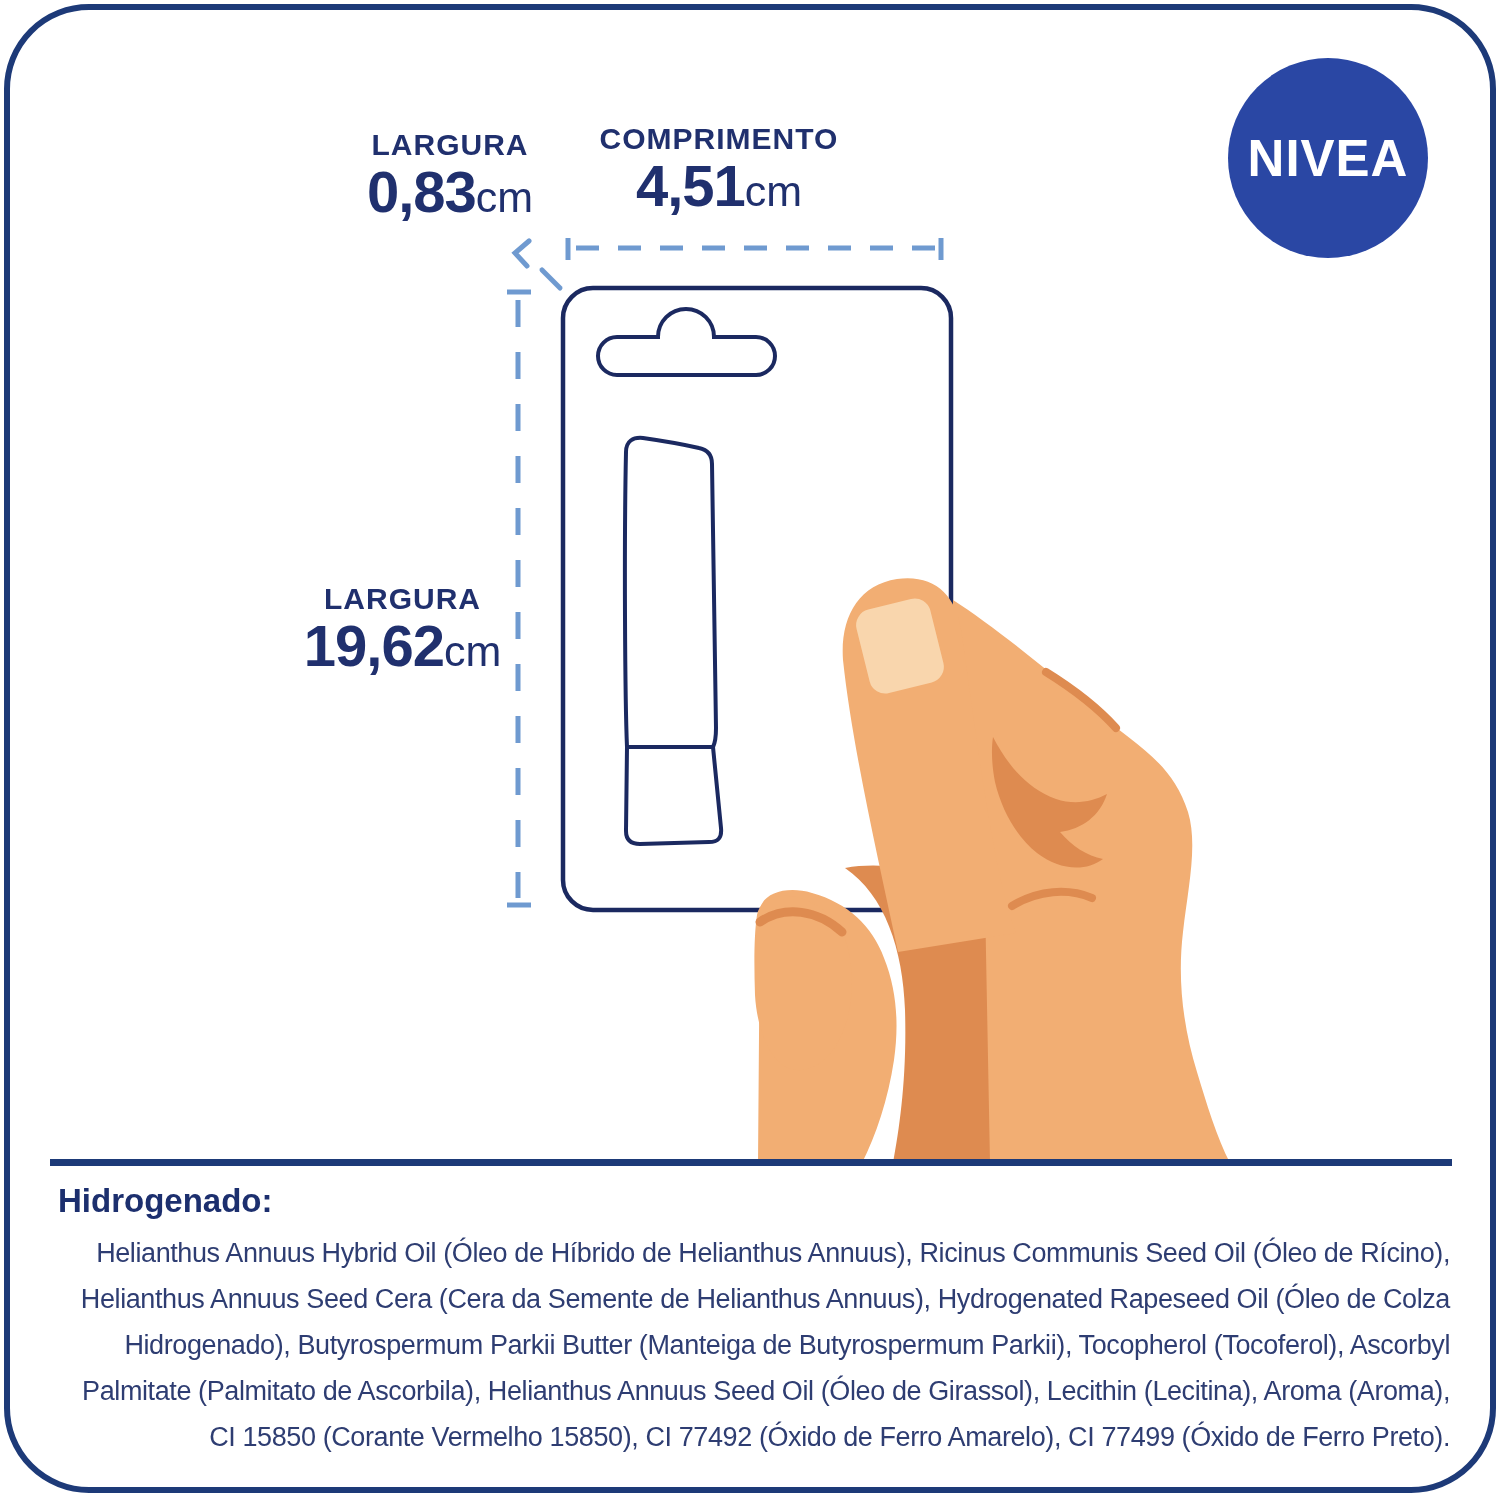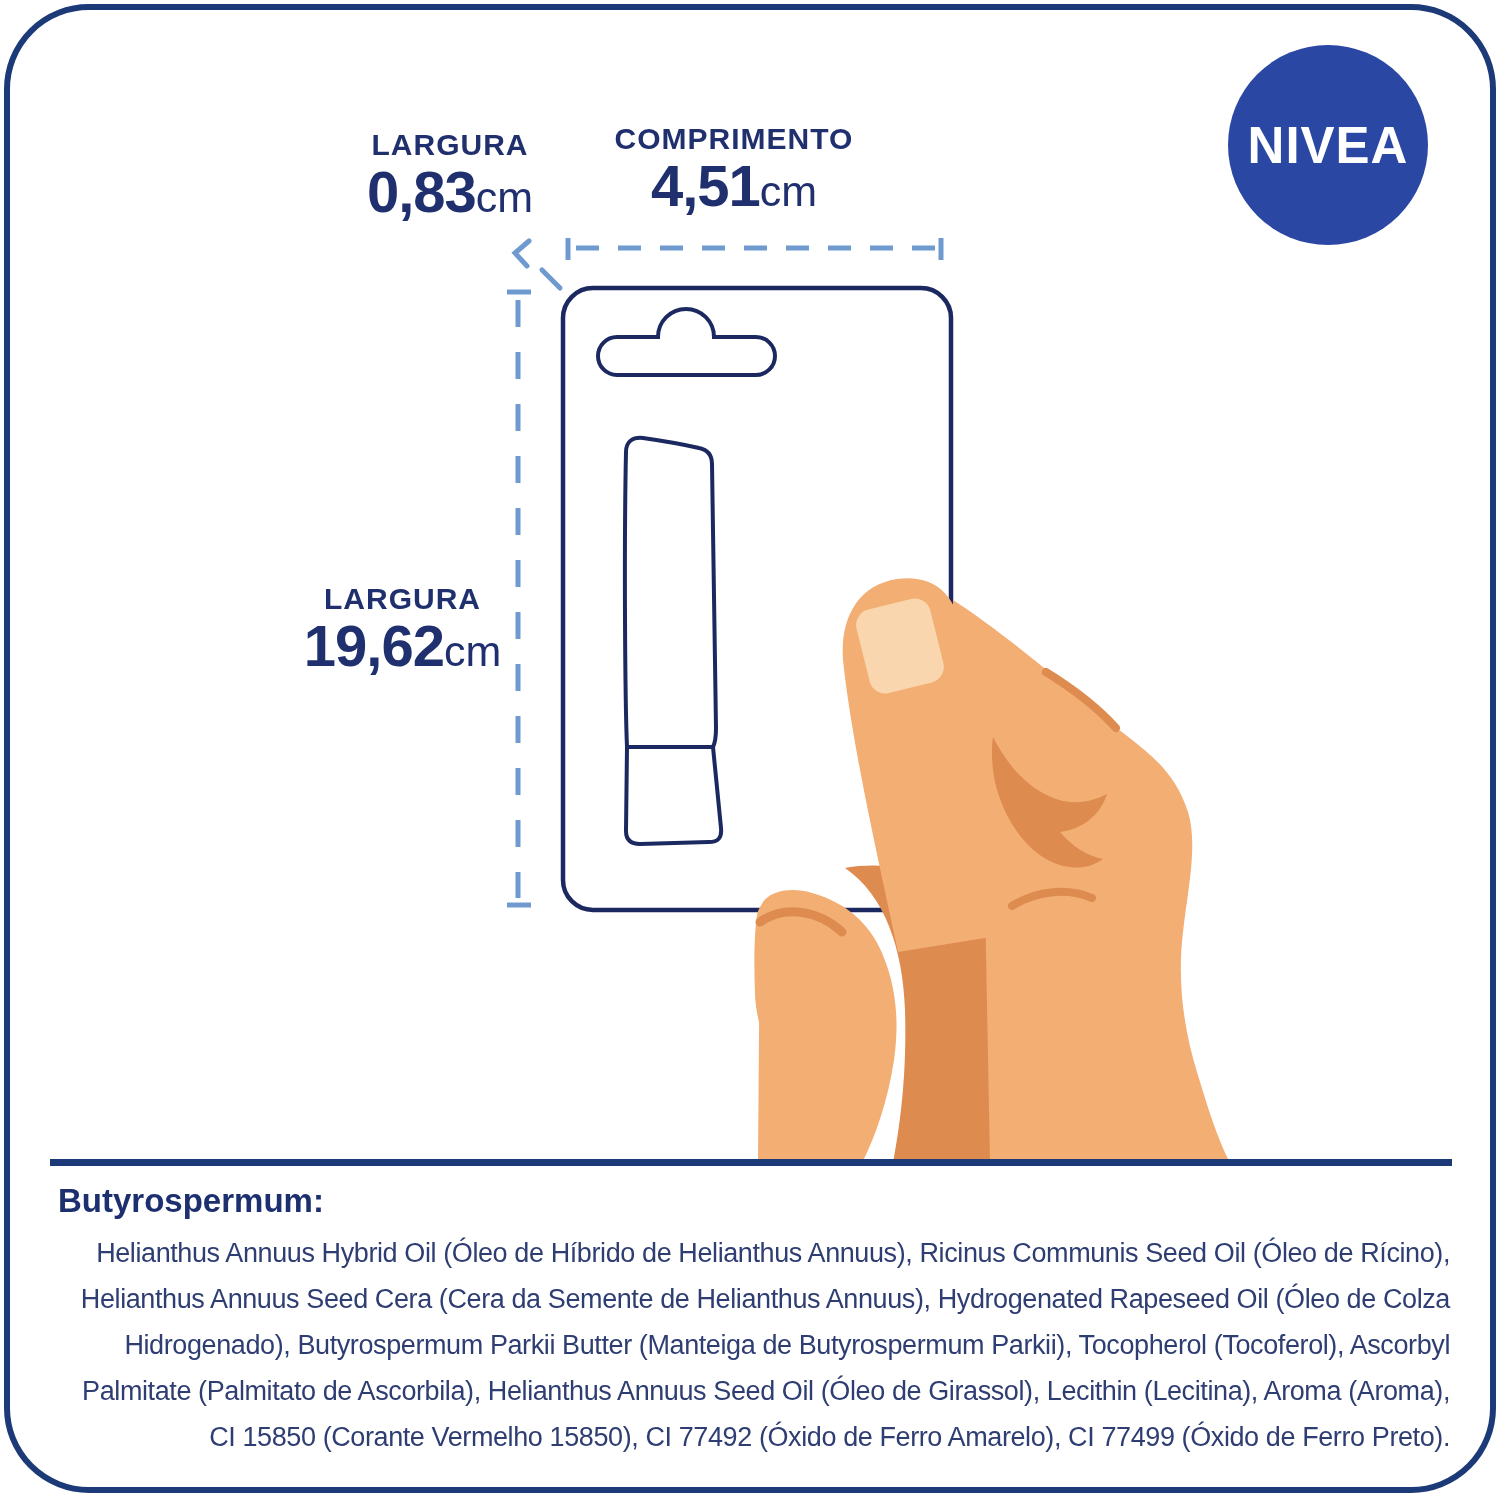--- a/index.html
+++ b/index.html
@@ -19,35 +19,35 @@
   body{font-family:"Liberation Sans", sans-serif;position:relative;}
 
   .frame{
     position:absolute;left:4px;top:4px;width:1492px;height:1489px;
     border:6px solid var(--navy);border-radius:85px;background:#fff;
   }
 
   .stage-svg{position:absolute;left:0;top:0;width:1500px;height:1497px;}
 
   .logo-circle{
-    position:absolute;left:1228px;top:45px;width:200px;height:200px;
+    position:absolute;left:1228px;top:58px;width:200px;height:200px;
     border-radius:50%;background:var(--logo-blue);
     display:flex;align-items:center;justify-content:center;
   }
   .logo-text{
     color:#fff;font-size:51px;font-weight:700;letter-spacing:1px;
   }
 
   .dim{position:absolute;text-align:center;color:var(--ink);}
   .dim-title{font-size:30px;font-weight:700;letter-spacing:1px;}
   .dim-value{font-size:58px;font-weight:700;line-height:1.05;letter-spacing:-1px;}
   .dim-unit{font-size:43px;font-weight:400;letter-spacing:0;}
 
   .dim-largura{left:345px;top:128px;width:210px;}
-  .dim-comprimento{left:559px;top:122px;width:350px;}
+  .dim-comprimento{left:544px;top:122px;width:350px;}
   .dim-altura{left:290px;top:582px;width:225px;}
 
   .ingredients{
     position:absolute;left:58px;top:1182px;width:1392px;color:var(--body-ink);
   }
   .ingredients h2{
     color:#1c2f6e;font-size:33px;font-weight:700;margin-bottom:10px;letter-spacing:0;
   }
   .ingredients p{
     font-size:27px;line-height:46px;letter-spacing:-0.4px;font-weight:400;text-align:right;
@@ -164,15 +164,15 @@
   <div class="dim-title">COMPRIMENTO</div>
   <div class="dim-value"><span>4,51</span><span class="dim-unit">cm</span></div>
 </div>
 
 <div class="dim dim-altura">
   <div class="dim-title">LARGURA</div>
   <div class="dim-value"><span>19,62</span><span class="dim-unit">cm</span></div>
 </div>
 
 <div class="ingredients">
-  <h2>Butyrospermum:</h2>
+  <h2>Hidrogenado:</h2>
   <p>Helianthus Annuus Hybrid Oil (Óleo de Híbrido de Helianthus Annuus), Ricinus Communis Seed Oil (Óleo de Rícino), Helianthus Annuus Seed Cera (Cera da Semente de Helianthus Annuus), Hydrogenated Rapeseed Oil (Óleo de Colza Hidrogenado), Butyrospermum Parkii Butter (Manteiga de Butyrospermum Parkii), Tocopherol (Tocoferol), Ascorbyl Palmitate (Palmitato de Ascorbila), Helianthus Annuus Seed Oil (Óleo de Girassol), Lecithin (Lecitina), Aroma (Aroma), CI 15850 (Corante Vermelho 15850), CI 77492 (Óxido de Ferro Amarelo), CI 77499 (Óxido de Ferro Preto).</p>
 </div>
 
 </body></html>

